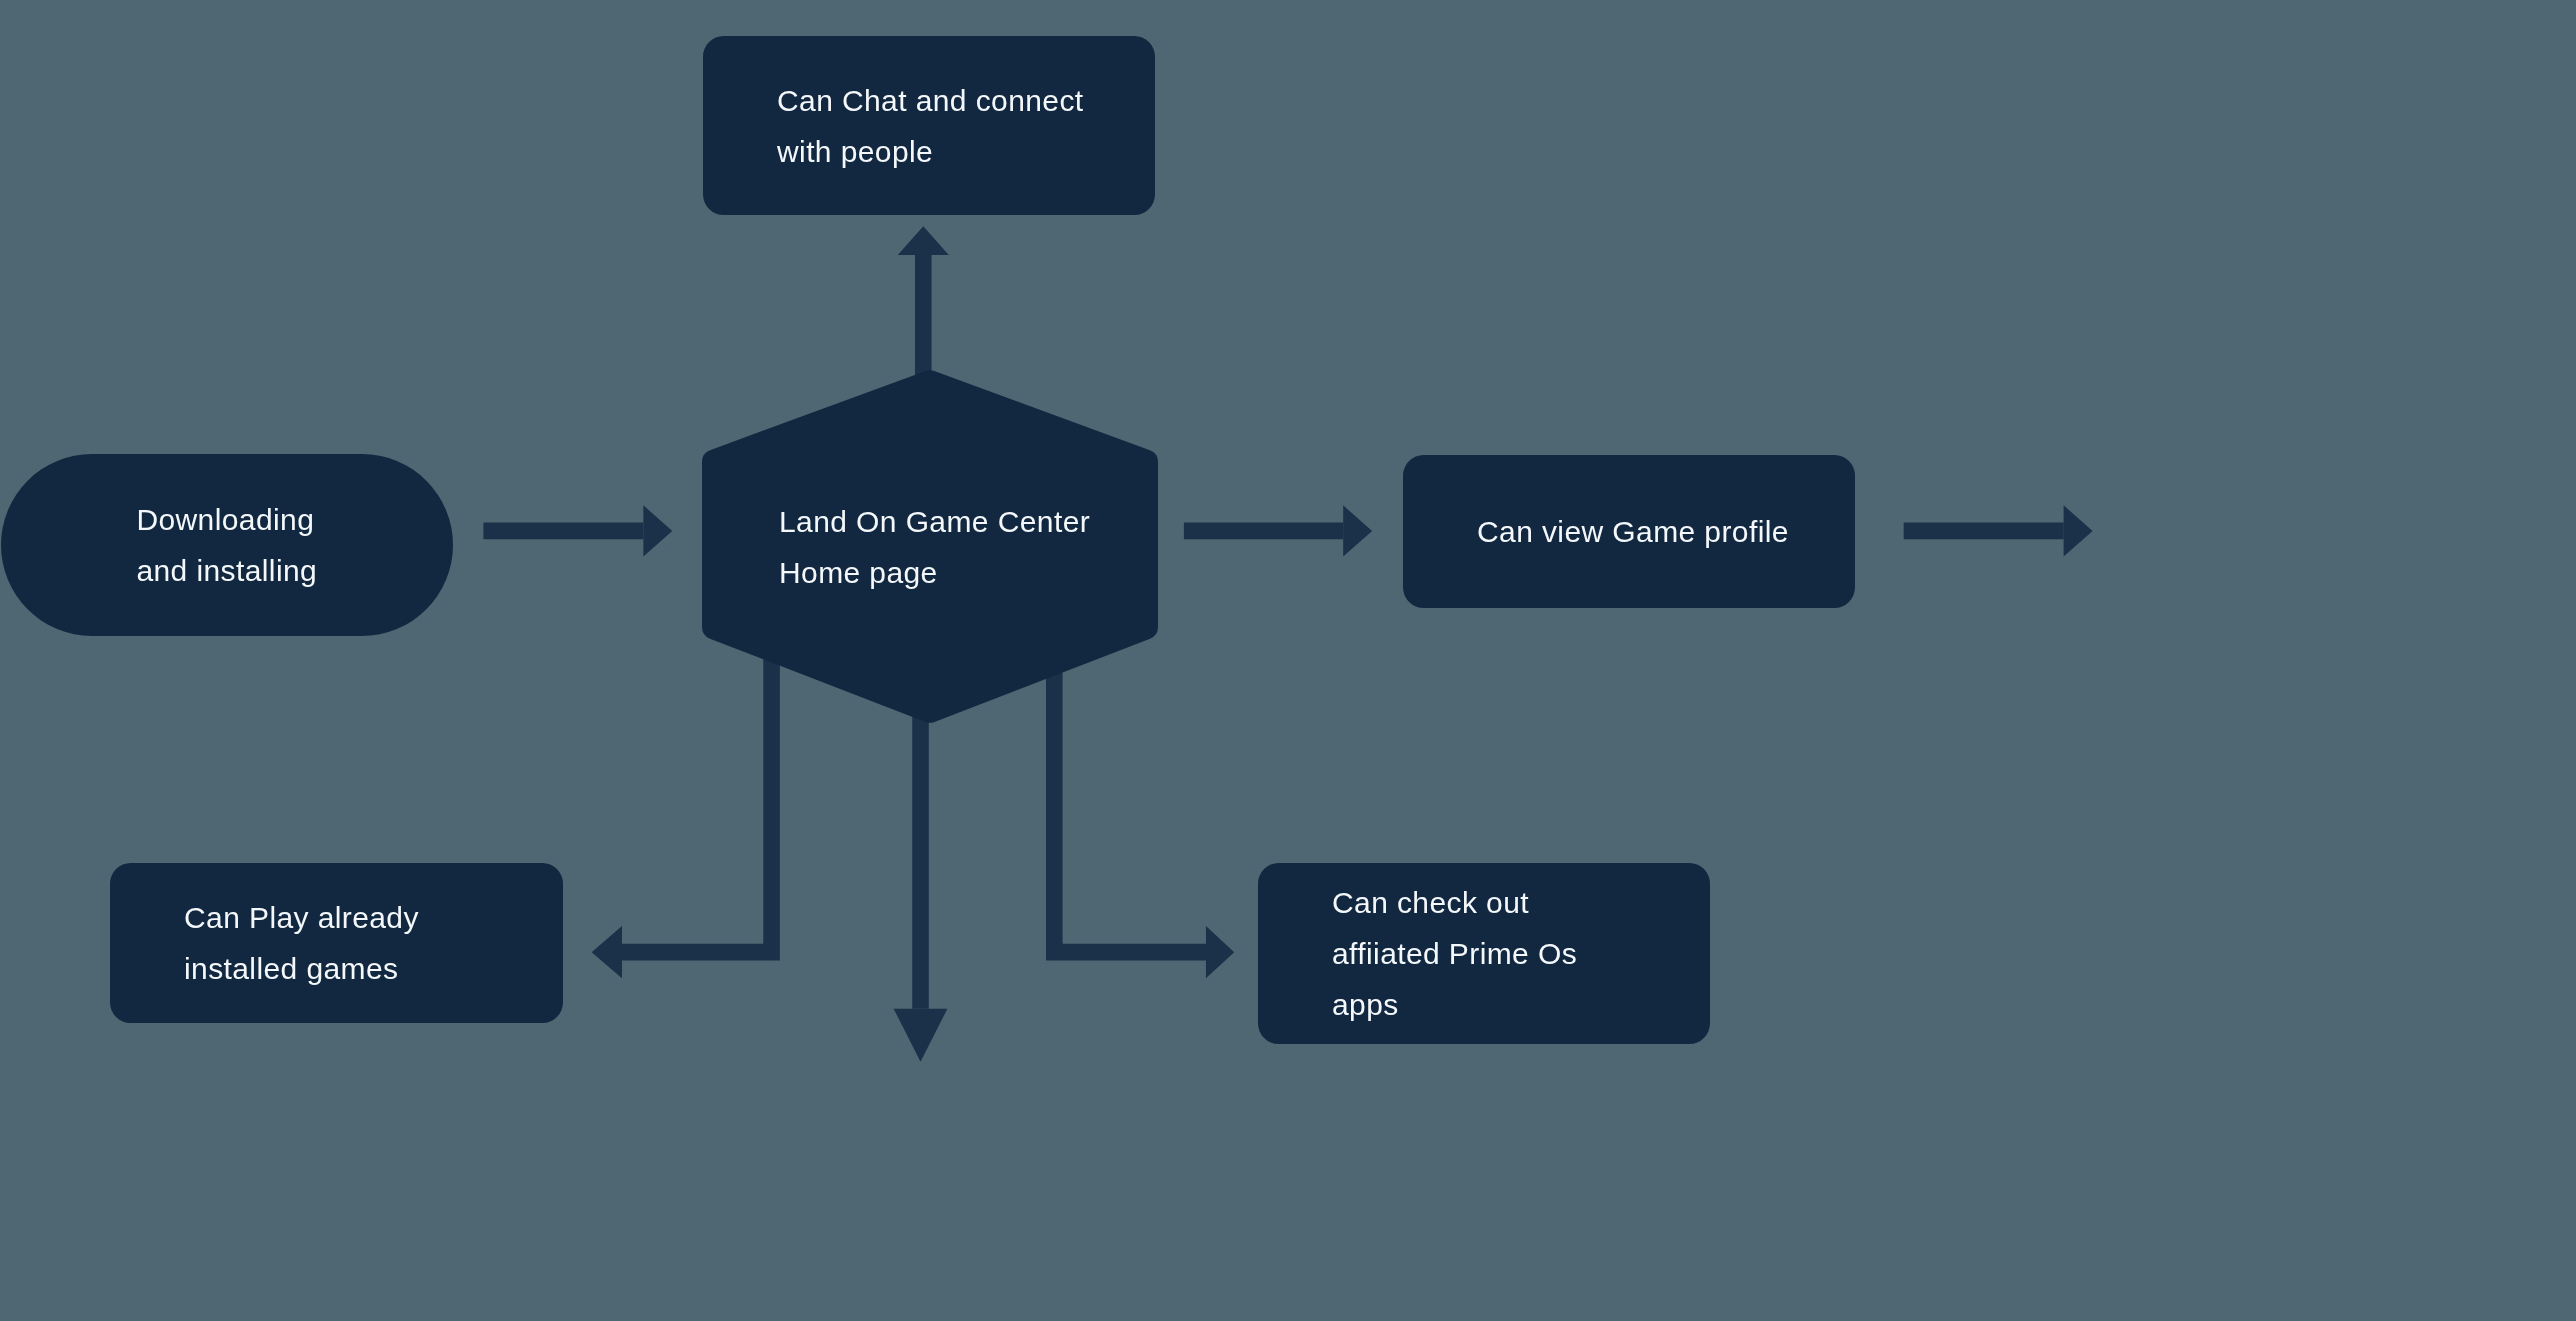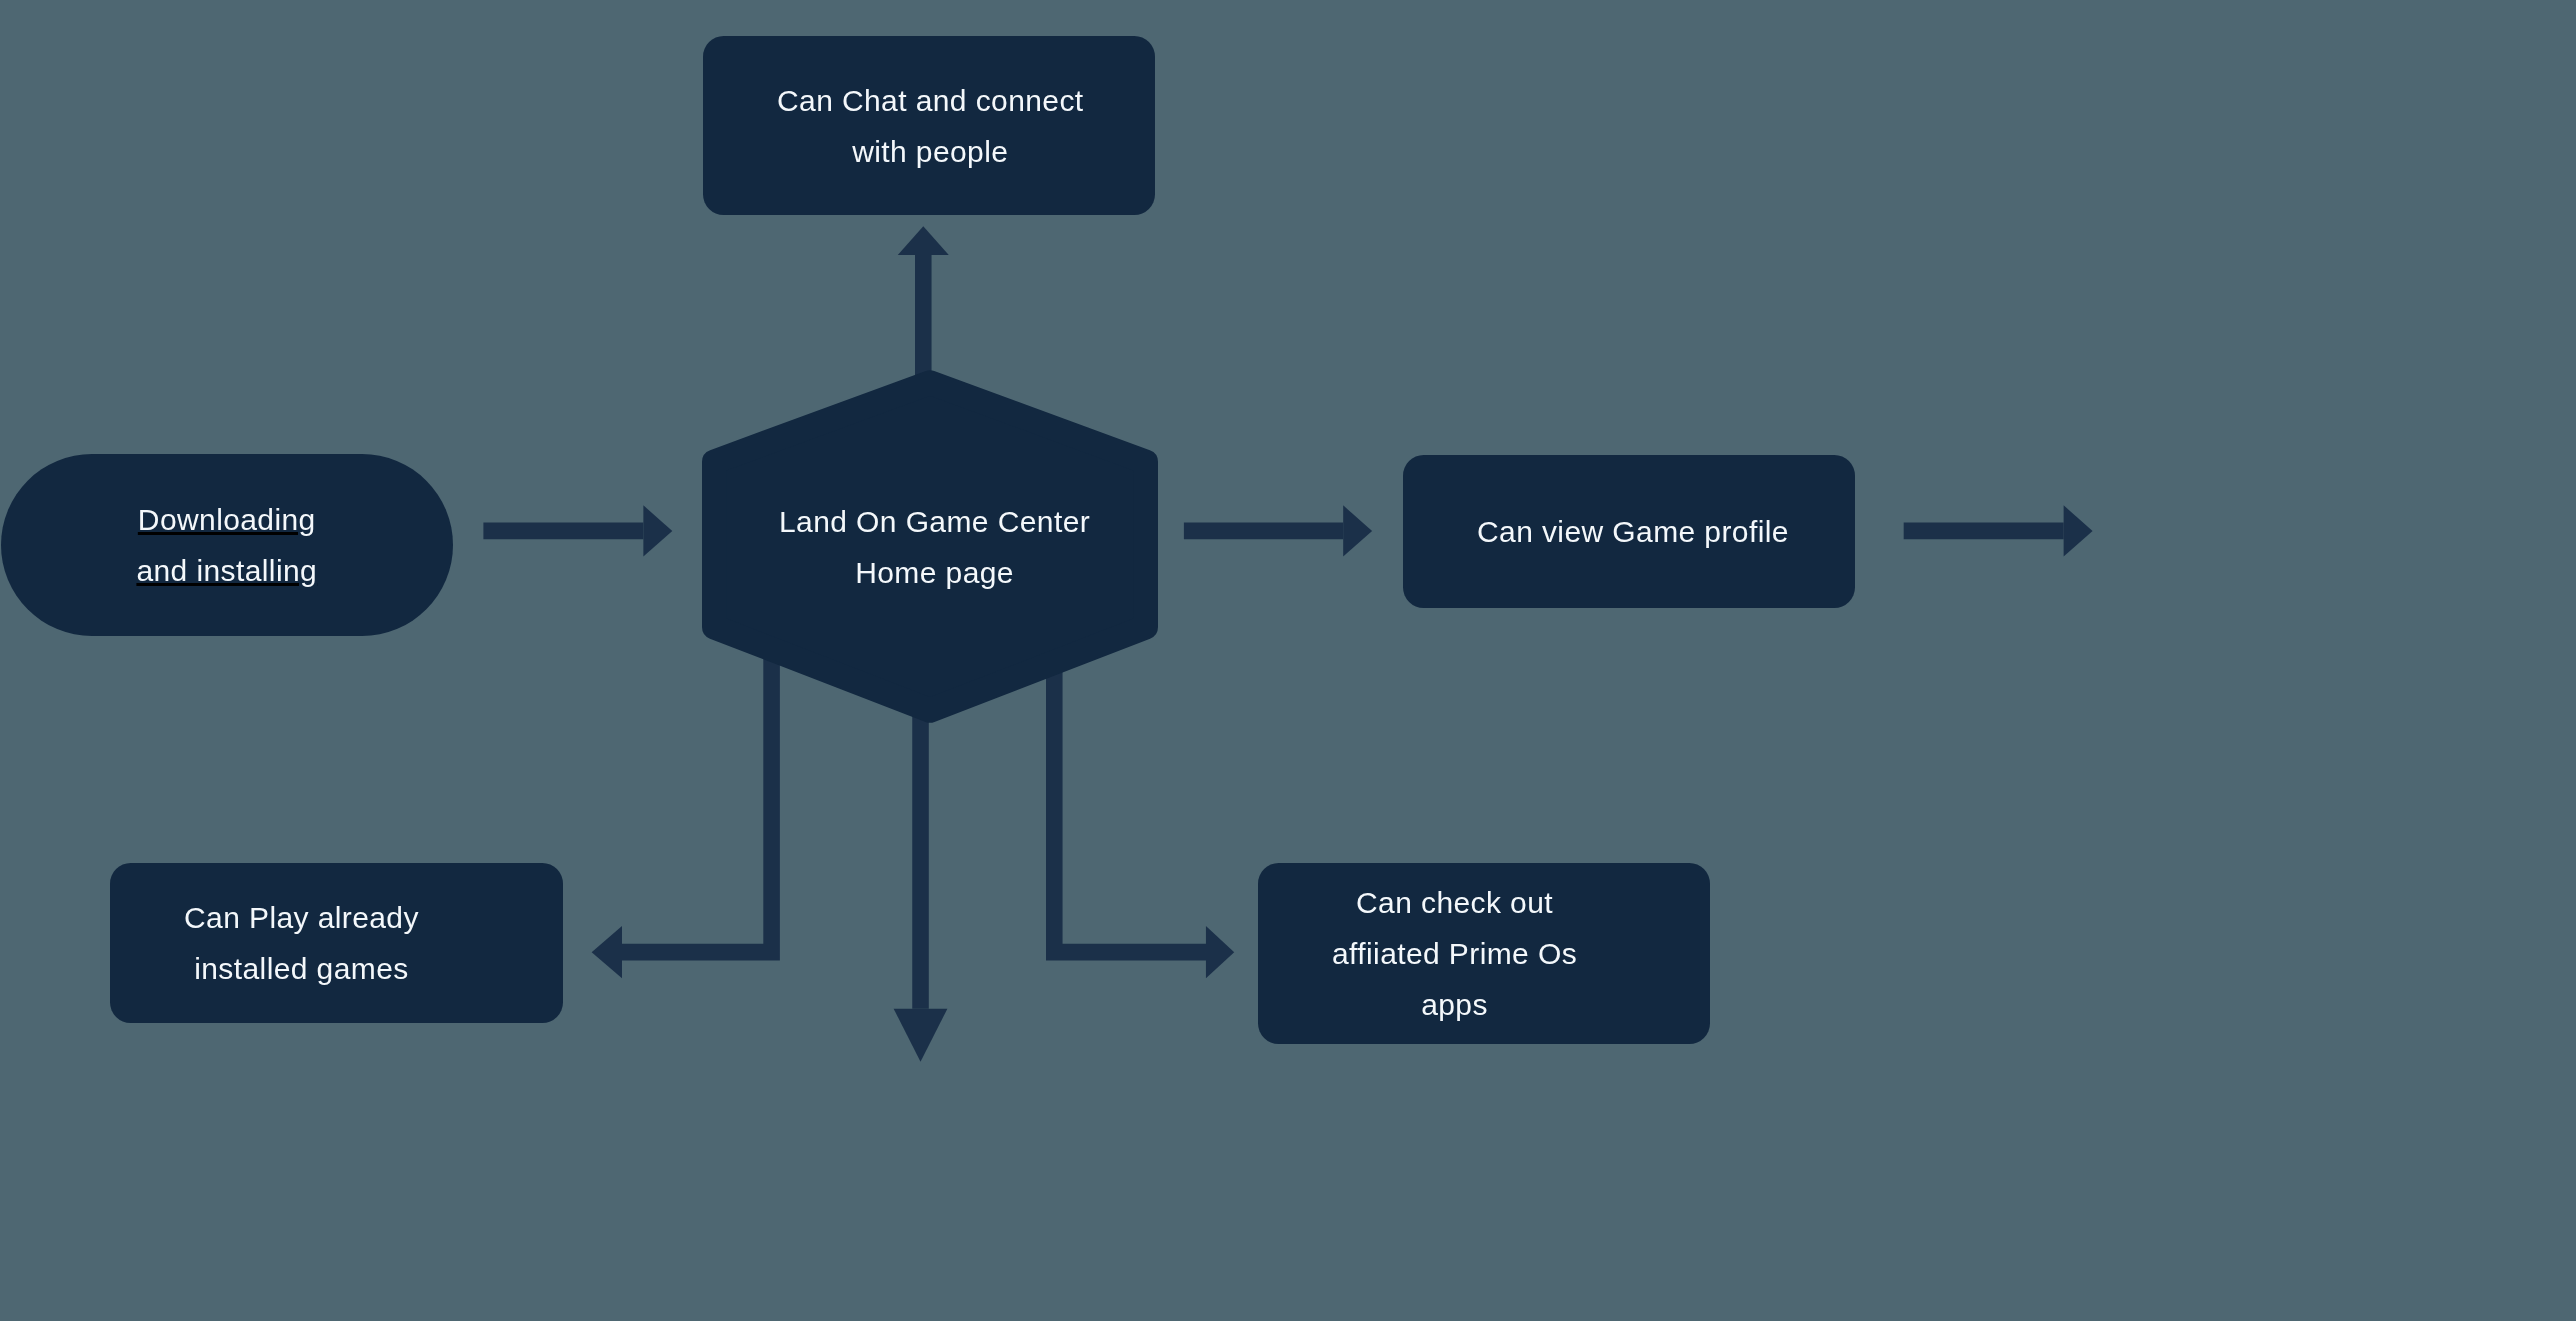--- a/index.html
+++ b/index.html
@@ -9,23 +9,23 @@
   }
   .edges{position:absolute;left:0;top:0;width:2576px;height:1321px;z-index:0;}
   .edges path{stroke:#1B3049;stroke-width:24;fill:none;}
   .edges polygon{fill:#1B3049;stroke:none;}
   .node{
     position:absolute;z-index:1;display:flex;align-items:center;
     background:#122840;border-radius:20.7px;box-sizing:border-box;padding-left:74px;
   }
   .label{
     color:#F4F8FB;font-size:30px;line-height:51px;font-weight:500;
-    letter-spacing:0.4px;white-space:pre-line;text-align:center;
+    letter-spacing:0.4px;white-space:pre-line;
   }
-  .pill{border-radius:91px;padding-left:135px;text-decoration:underline;}
+  .pill{border-radius:91px;padding-left:135px;}
   .hexnode{background:transparent;border-radius:0;padding-left:77px;}
   .hexnode .hex{position:absolute;left:0;top:0;width:456px;height:353px;}
   .hexnode .hex polygon{fill:#122840;stroke:#122840;stroke-width:36;stroke-linejoin:round;}
   .hexnode .label{position:relative;}
   #n-chat{left:703px;top:36px;width:452px;height:179px;}
   #n-download{left:1.4px;top:454px;width:452px;height:182px;}
   #n-home{left:702px;top:370px;width:403px;height:353px;}
   #n-profile{left:1403px;top:455px;width:452px;height:153px;}
   #n-performance{left:2124px;top:455px;width:452px;height:181px;}
   #n-installed{left:110px;top:863px;width:453px;height:160px;}

